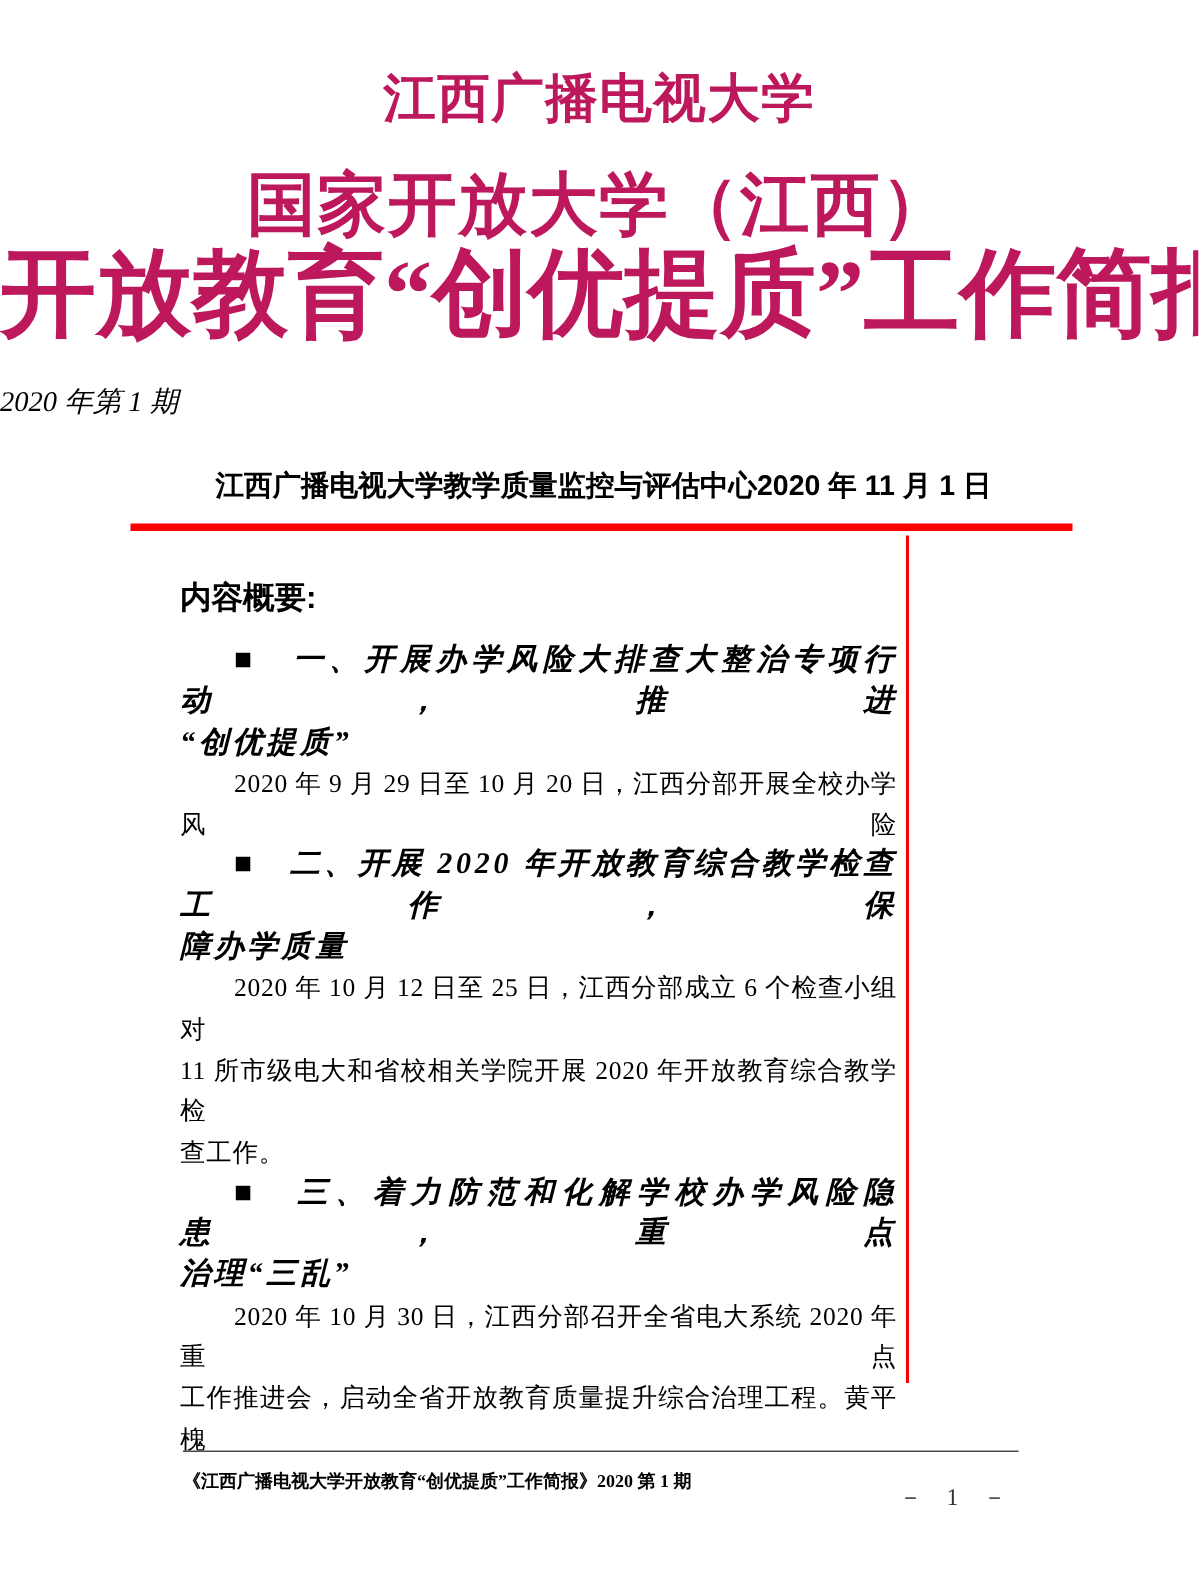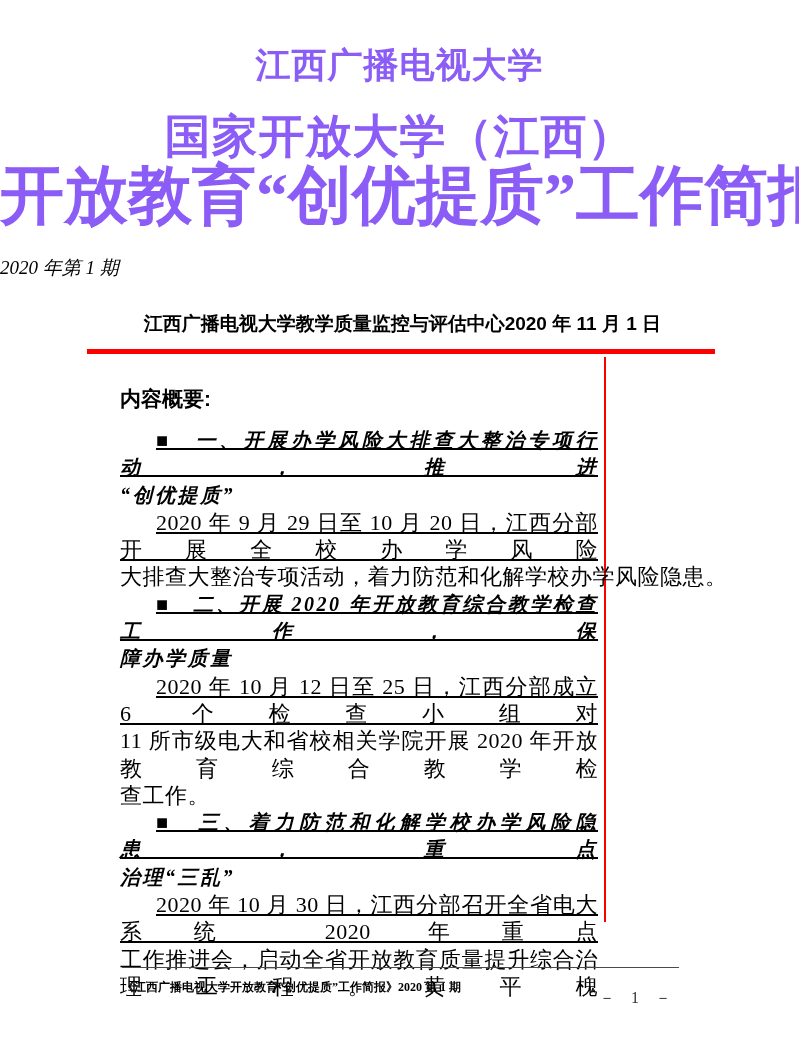--- a/index.html
+++ b/index.html
@@ -6,21 +6,21 @@
   html, body { background: #ffffff; }
   .page {
     position: relative;
     width: 799px;
     height: 1048px;
     background: #ffffff;
     overflow: hidden;
     font-family: "Liberation Serif", "DejaVu Serif", serif;
     color: #000;
   }
-  .red { color: #8b5cf6; }
+  .red { color: #be185d; }
 
   .title-line {
     position: absolute;
     left: 0;
     width: 100%;
     text-align: center;
     font-weight: bold;
     white-space: nowrap;
   }
   .t1 { top: 42px;  font-size: 35px; letter-spacing: 1px; }
@@ -72,28 +72,28 @@
     line-height: 26px;
     margin-bottom: 15px;
   }
   .line { line-height: 27.3px; white-space: nowrap; }
   .hline {
     font-size: 20px;
     font-weight: bold;
     font-style: italic;
     letter-spacing: 2.5px;
   }
-  .bline { font-size: 22px; letter-spacing: 0.5px; }
+  .bline { font-size: 17px; letter-spacing: 0.5px; }
   .j {
     white-space: normal;
     text-align: justify;
     text-align-last: justify;
     text-justify: inter-character;
   }
-  .ind { text-indent: 36px; text-decoration: underline; }
+  .ind { text-indent: 36px; }
 
   .footer-rule {
     position: absolute;
     top: 967px; left: 122px; width: 557px;
     height: 1px;
     background: #4a4a4a;
   }
   .footer-text {
     position: absolute;
     top: 979px; left: 122px;
@@ -129,21 +129,20 @@
   <div class="double-rule"></div>
   <div class="v-rule"></div>
 
   <div class="content">
     <div class="summary-heading">内容概要:</div>
 
     <div class="section">
       <div class="line hline ind j">■　一、开展办学风险大排查大整治专项行动，推进</div>
       <div class="line hline">“创优提质”</div>
       <div class="line bline ind j">2020 年 9 月 29 日至 10 月 20 日，江西分部开展全校办学风险</div>
-      <div class="line bline">大排查大整治专项活动，着力防范和化解学校办学风险隐患。</div>
     </div>
 
     <div class="section">
       <div class="line hline ind j">■　二、开展 2020 年开放教育综合教学检查工作，保</div>
       <div class="line hline">障办学质量</div>
       <div class="line bline ind j">2020 年 10 月 12 日至 25 日，江西分部成立 6 个检查小组对</div>
       <div class="line bline j">11 所市级电大和省校相关学院开展 2020 年开放教育综合教学检</div>
       <div class="line bline">查工作。</div>
     </div>
 

